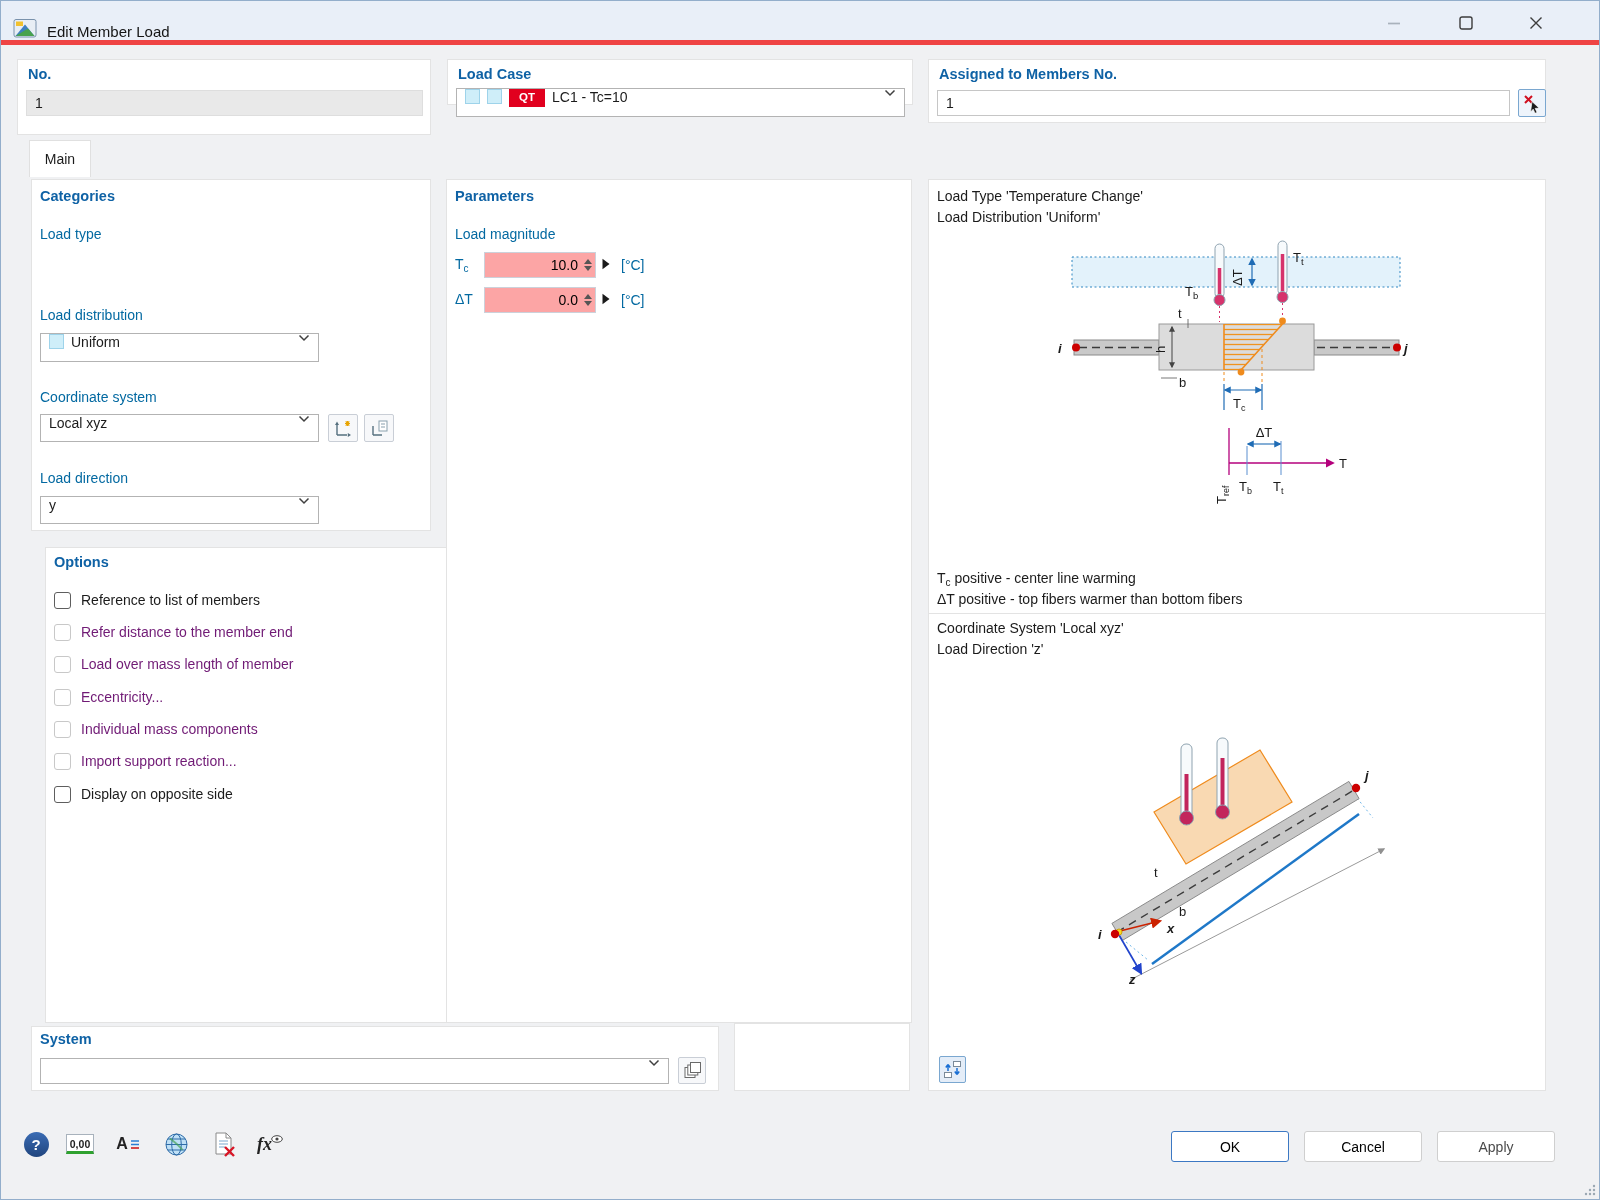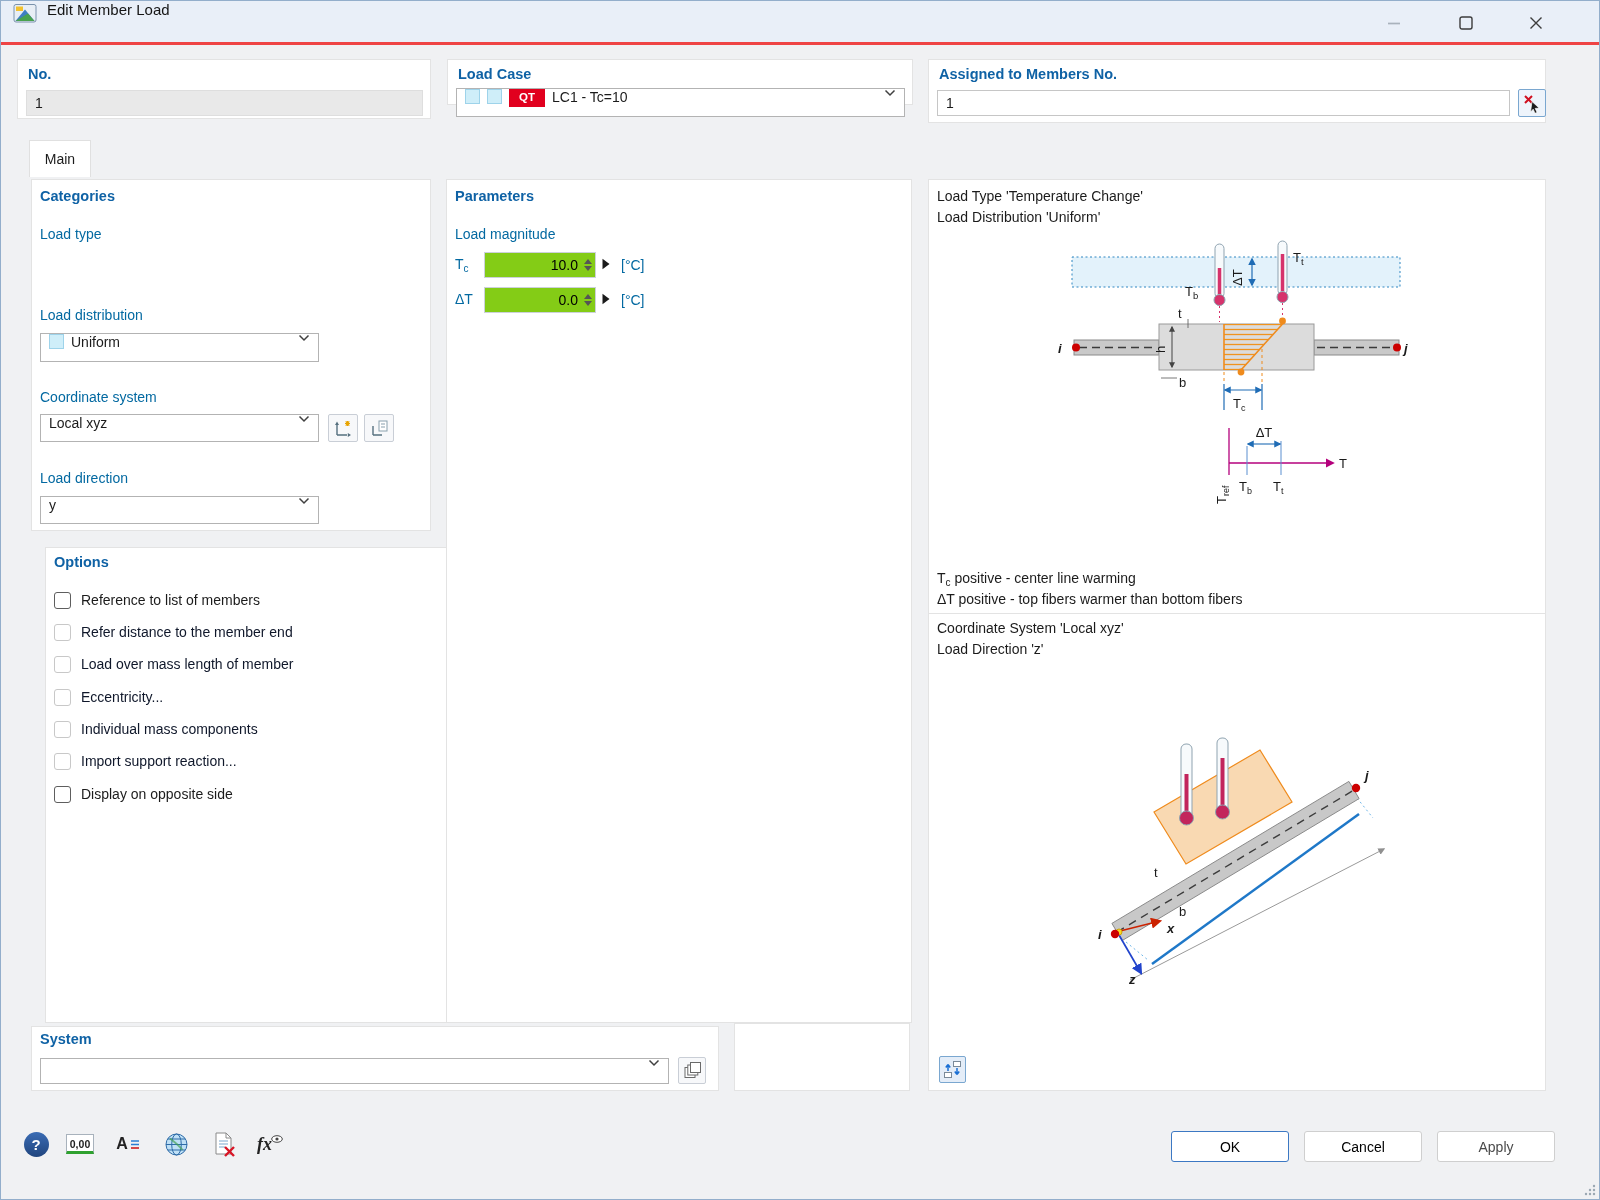--- a/index.html
+++ b/index.html
@@ -1,40 +1,40 @@
 <!DOCTYPE html>
 <html><head>
 <meta charset="utf-8">
 <style>
 *{margin:0;padding:0;box-sizing:border-box}
 html,body{width:1600px;height:1200px}
 body{font-family:"Liberation Sans",sans-serif;font-size:14px;color:#1b1b1b;background:#f0f1f3;position:relative;overflow:hidden;border:1px solid #93aecb}
-.titlebar{position:absolute;left:0;top:0;width:1600px;height:44px;background:#e9eff8;border-bottom:3px solid #ef4444;display:flex;align-items:flex-start;gap:10px;padding-left:12px}
+.titlebar{position:absolute;left:0;top:0;width:1600px;height:44px;background:#e9eff8;border-bottom:5px solid #ef4444;display:flex;align-items:flex-end;gap:10px;padding-left:12px}
 .title-text{font-size:15px;color:#151515}
 .winbtn{position:absolute;top:0;height:44px;width:46px;display:flex;align-items:center;justify-content:center;cursor:default}
 .panel{position:absolute;background:#fff;border:1px solid #e3e3e3}
 .sect{color:#0f62a5;font-weight:700;font-size:14.5px}
 .flabel{font-size:14px;color:#0369a1}
 .input{position:absolute;border:1px solid #c6c6c6;background:#fff;font-family:inherit;font-size:14px;padding:0 8px;color:#1b1b1b}
 .input.gray{background:#e9e9e9;border-color:#dedede}
 .dd{position:absolute;display:flex;align-items:flex-start;gap:7px;background:#fff;border:1px solid #b3b3b3;padding:0 8px}
 .dd .spacer{flex:1}
 .dd.focus{border-bottom:2px solid #333a8f}
 .sq{width:15px;height:15px;display:inline-block;flex:0 0 auto}
 .sq.red{background:#e1001e;border:1px solid #a00016}
 .sq.cyan{background:#cfeef9;border:1px solid #9ed3ea}
 .csq{width:15px;height:15px;background:#cfeef9;border:1px solid #9ed3ea;display:inline-block;flex:0 0 auto}
 .badge{background:#e1001e;color:#fff;font-weight:700;font-size:11.5px;padding:3px 10px;line-height:1;flex:0 0 auto}
 .iconbtn{background:#f7f8fa;border:1px solid #c9ced6;border-radius:2px;display:flex;align-items:center;justify-content:center;padding:0;cursor:default}
 .tab{position:absolute;left:28px;top:139px;width:62px;height:37px;background:#fff;border:1px solid #e0e0e0;border-bottom:none;display:flex;align-items:center;justify-content:center}
 .cbrow{position:absolute;display:flex;align-items:center;gap:10px;height:24px}
 .cb{width:17px;height:17px;border:1px solid #5e5e5e;border-radius:3px;background:#fff;flex:0 0 auto}
 .cbrow.disabled .cb{border-color:#c8c8c8}
-.cbrow.disabled .opt-label{color:#0f172a}
-.pfield{position:absolute;width:112px;height:26px;background:#84cc16;border:1px solid #ccd1da;display:flex;align-items:center;padding-left:4px}
+.cbrow.disabled .opt-label{color:#701a75}
+.pfield{position:absolute;width:112px;height:26px;background:#fca5a5;border:1px solid #ccd1da;display:flex;align-items:center;padding-left:4px}
 .pfield input{flex:1;min-width:0;border:none;background:transparent;text-align:right;font:inherit;padding-right:3px;outline:none}
 .spin{display:flex;flex-direction:column;justify-content:center;gap:2px;width:14px;height:100%;align-items:center}
 .playbtn{position:absolute;background:transparent;border:none;padding:0;display:flex}
 .btn{position:absolute;height:31px;background:#fff;border:1px solid #cfcfcf;border-radius:3px;display:flex;align-items:center;justify-content:center;font-size:14px;font-family:inherit}
 .sub{font-size:10px;vertical-align:-3px}
 .pv-line{position:absolute;left:8px;font-size:14px}
 .pv-div{position:absolute;left:0;width:100%;border-top:1px solid #e3e3e3}
 .ticon{position:absolute;top:1128px;width:34px;height:30px;display:flex;align-items:center;justify-content:center}
 .help-c{width:25px;height:25px;border-radius:50%;background:linear-gradient(#3a6cb4,#20457e);color:#fff;font-weight:700;font-size:15px;display:flex;align-items:center;justify-content:center}
 .units-i{background:#fff;border:1px solid #a8b2bc;border-bottom:3px solid #2fa12f;font-size:10.5px;padding:3px 3px 1px;font-weight:700;color:#222}
@@ -71,21 +71,21 @@
   <svg width="14" height="14" viewBox="0 0 14 14">
       <rect x="1" y="1" width="12" height="12" rx="2" fill="none" stroke="#3c3c3c" stroke-width="1.4"></rect>
     </svg>
 </div>
 <div class="winbtn" style="right:40px">
   <svg width="14" height="14" viewBox="0 0 14 14">
       <path d="M1.5 1.5l11 11M12.5 1.5l-11 11" stroke="#3c3c3c" stroke-width="1.4"></path>
     </svg>
 </div>
 
-<section class="panel" style="left:16px;top:58px;width:414px;height:60px">
+<section class="panel" style="left:16px;top:58px;width:414px;height:76px">
   <div class="sect" style="position:absolute;left:10px;top:6px">No.</div>
   <input class="input gray" style="left: 8px; top: 30px; width: 397px; height: 26px;" readonly="" value="1">
 </section>
 
 <section class="panel" style="left:446px;top:58px;width:466px;height:46px">
   <div class="sect" style="position:absolute;left:10px;top:6px">Load Case</div>
   <div class="dd" style="left:8px;top:28px;width:449px;height:29px">
     <span class="csq"></span>
     <span class="csq"></span>
     <span class="badge">QT</span>

